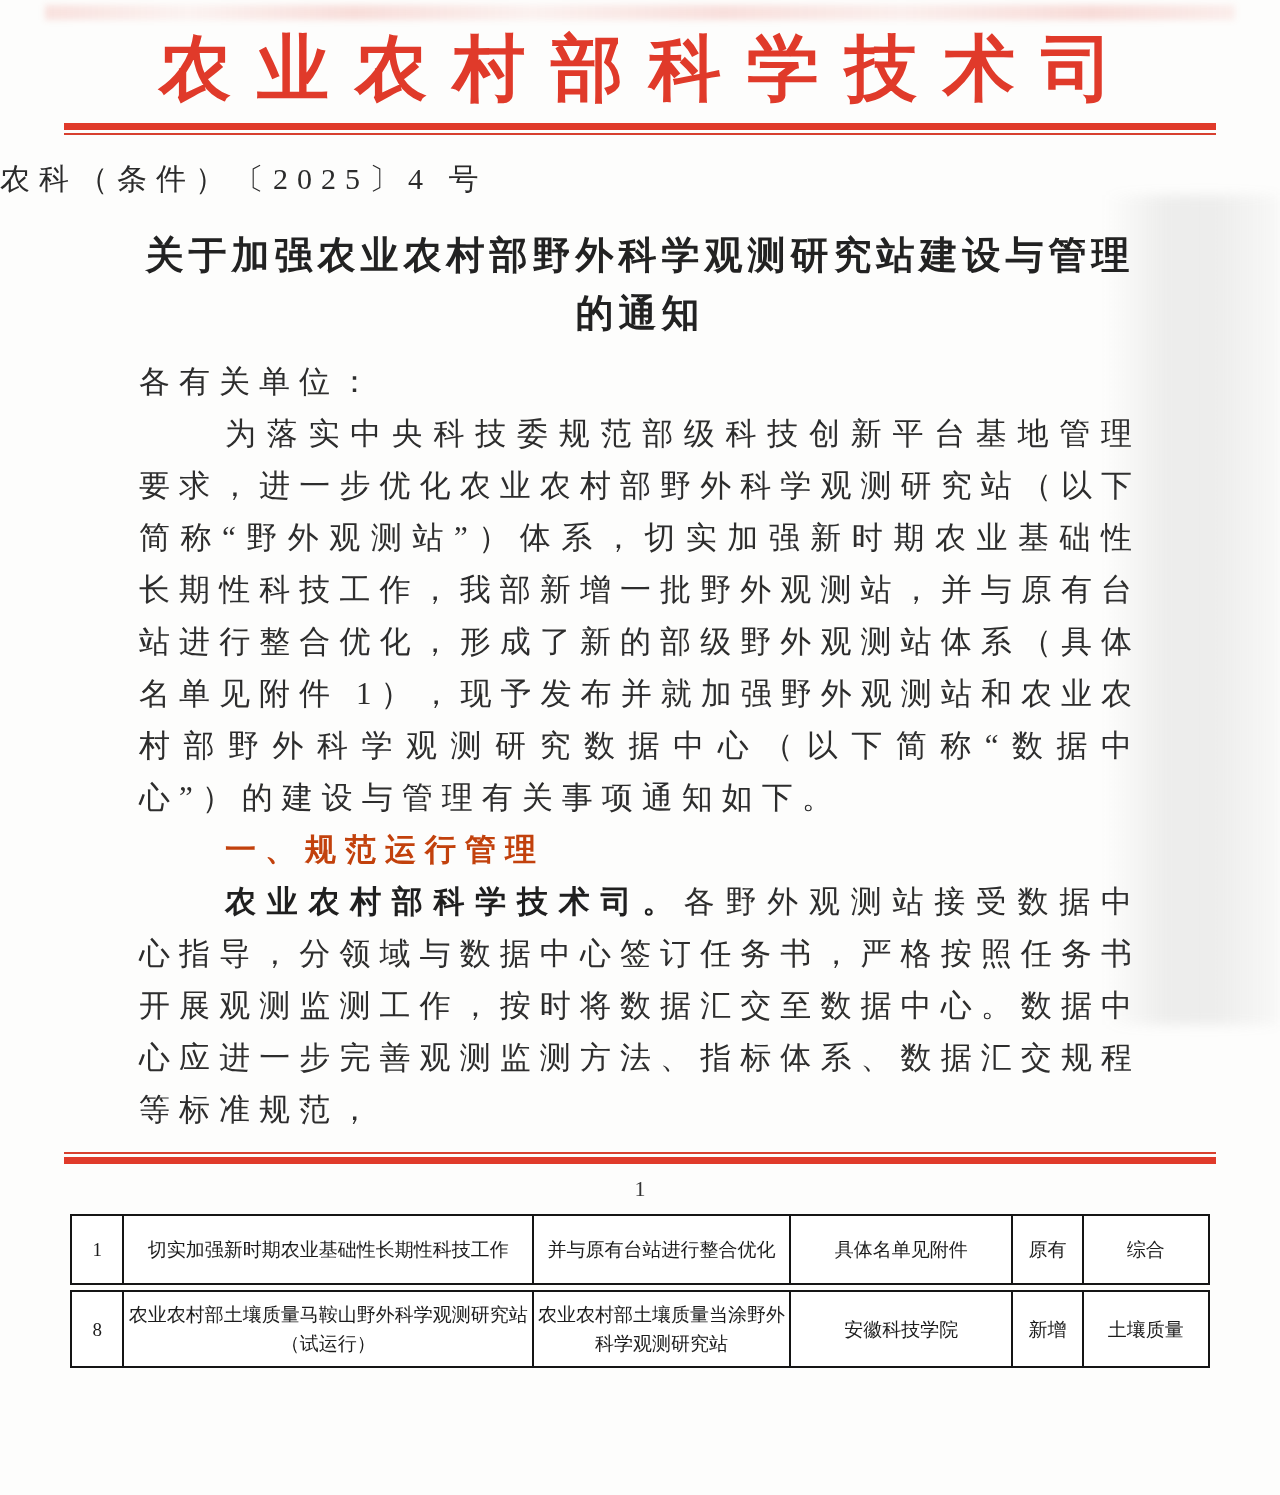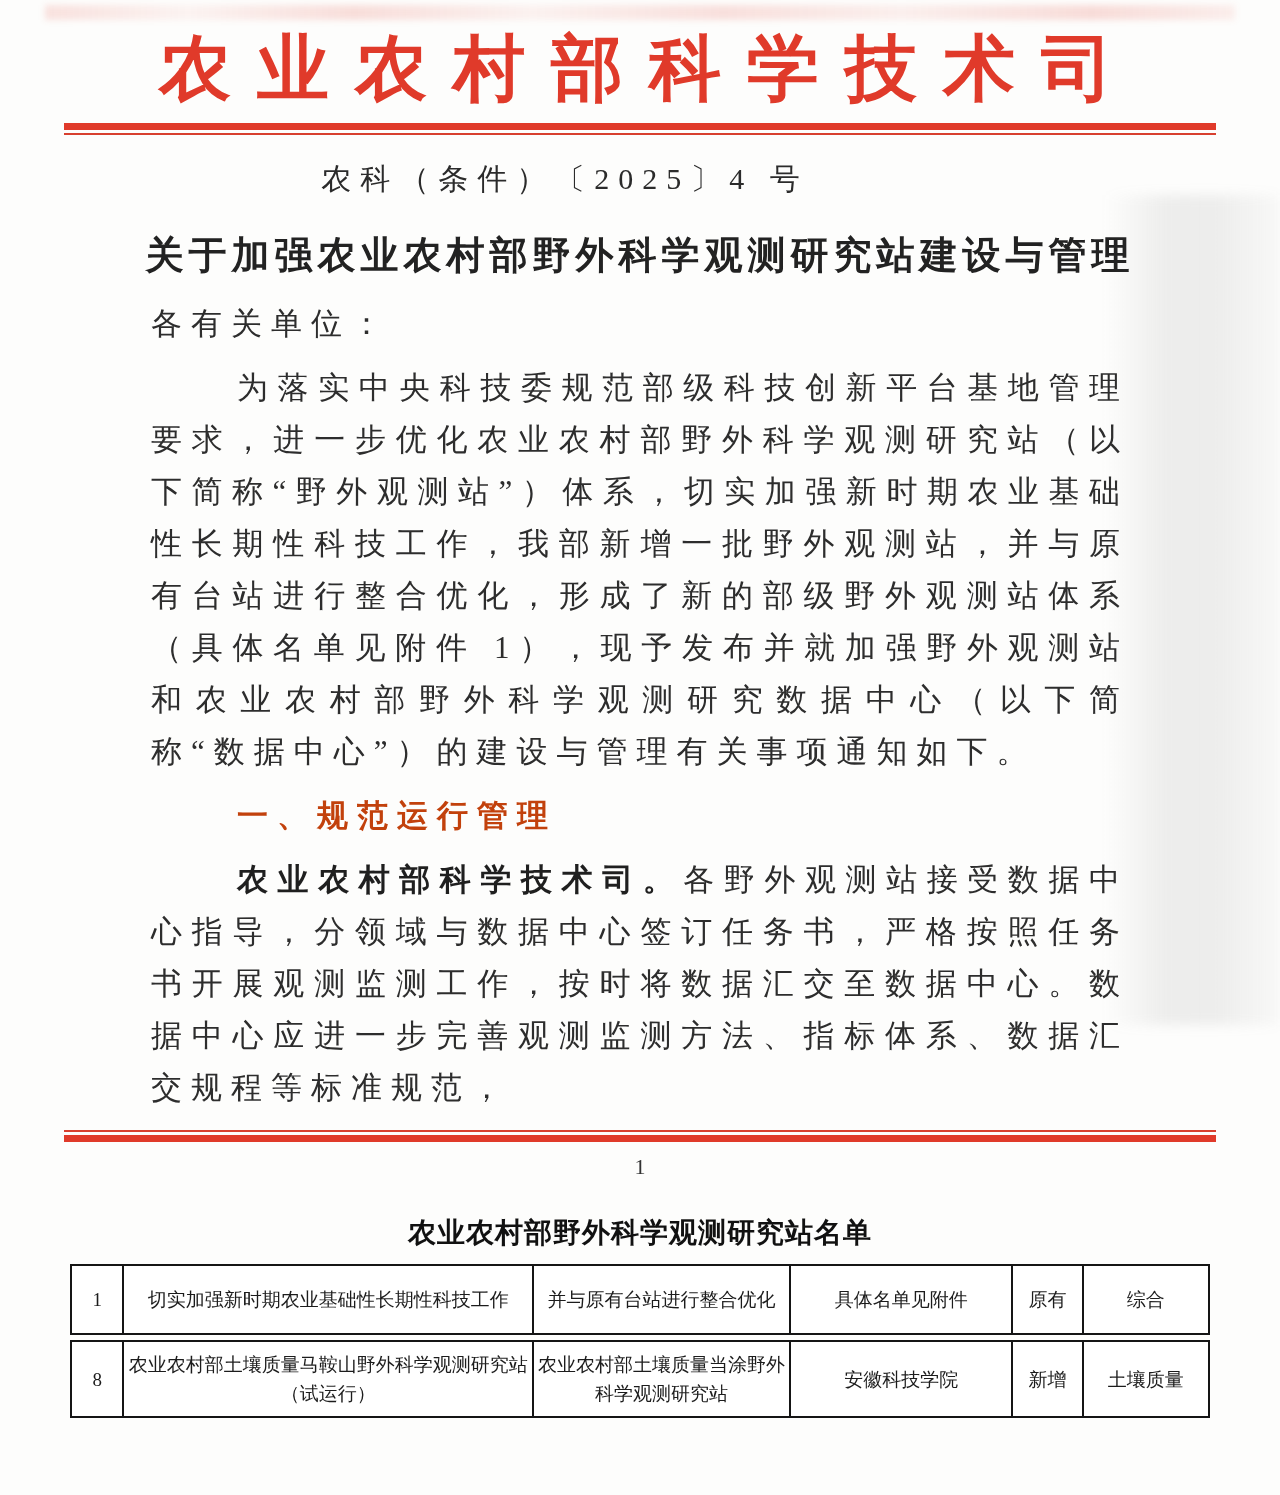--- a/index.html
+++ b/index.html
@@ -42,21 +42,21 @@
     line-height:1.1;
     white-space:nowrap;
   }
   .rule{width:1152px;margin:14px auto 0;}
   .rule .thick{height:7px;background:#e03a2a;}
   .rule .gap{height:3px;}
   .rule .thin{height:2px;background:#d8402f;}
   .rule-bottom{margin-top:16px;}
   .doc-number{
     margin-top:24px;
-    text-align:center;
+    text-align:left;
     padding-right:150px;
     font-size:30px;
     letter-spacing:9px;
     color:#2b2b2b;
     white-space:nowrap;
   }
   .doc-title{
     margin:26px auto 0;
     text-align:center;
     font-size:38px;font-weight:bold;
@@ -66,21 +66,21 @@
   }
   .body-text{
     width:1002px;
     margin:14px auto 0;
     font-size:31px;
     line-height:52px;
     letter-spacing:9px;
     text-align:justify;
     color:#2d2d2d;
   }
-  .body-text p{margin:12px;}
+  .body-text p{margin:0;}
   .indent{text-indent:86px;}
   .sec-head{font-weight:bold;color:#c2410c;}
   .lead-bold{font-weight:bold;color:#1f1f1f;}
   .page-number{
     margin-top:12px;
     text-align:center;
     font-size:22px;
     color:#333;
   }
   .attach-title{
@@ -141,38 +141,38 @@
   <div class="rule rule-top">
     <div class="thick"></div>
     <div class="gap"></div>
     <div class="thin"></div>
   </div>
 
   <div class="doc-number">农科（条件）〔2025〕4 号</div>
 
   <div class="doc-title">
     <div>关于加强农业农村部野外科学观测研究站建设与管理</div>
+    <div>的通知</div>
   </div>
 
   <div class="body-text">
     <p>各有关单位：</p>
     <p class="indent">为落实中央科技委规范部级科技创新平台基地管理要求，进一步优化农业农村部野外科学观测研究站（以下简称“野外观测站”）体系，切实加强新时期农业基础性长期性科技工作，我部新增一批野外观测站，并与原有台站进行整合优化，形成了新的部级野外观测站体系（具体名单见附件 1），现予发布并就加强野外观测站和农业农村部野外科学观测研究数据中心（以下简称“数据中心”）的建设与管理有关事项通知如下。</p>
     <p class="indent sec-head">一、规范运行管理</p>
     <p class="indent"><span class="lead-bold">农业农村部科学技术司。</span><span>各野外观测站接受数据中心指导，分领域与数据中心签订任务书，严格按照任务书开展观测监测工作，按时将数据汇交至数据中心。数据中心应进一步完善观测监测方法、指标体系、数据汇交规程等标准规范，</span></p>
   </div>
 
   <div class="rule rule-bottom">
     <div class="thin"></div>
     <div class="gap"></div>
     <div class="thick"></div>
   </div>
 
   <div class="page-number">1</div>
 
-  <div class="attach-title">农业农村部野外科学观测研究站名单</div>
 
   <div class="table-wrap">
 
 
     <table class="slice single">
       <colgroup>
         <col class="c-no">
           <col class="c-station">
           <col class="c-newname">
         <col class="c-org">

